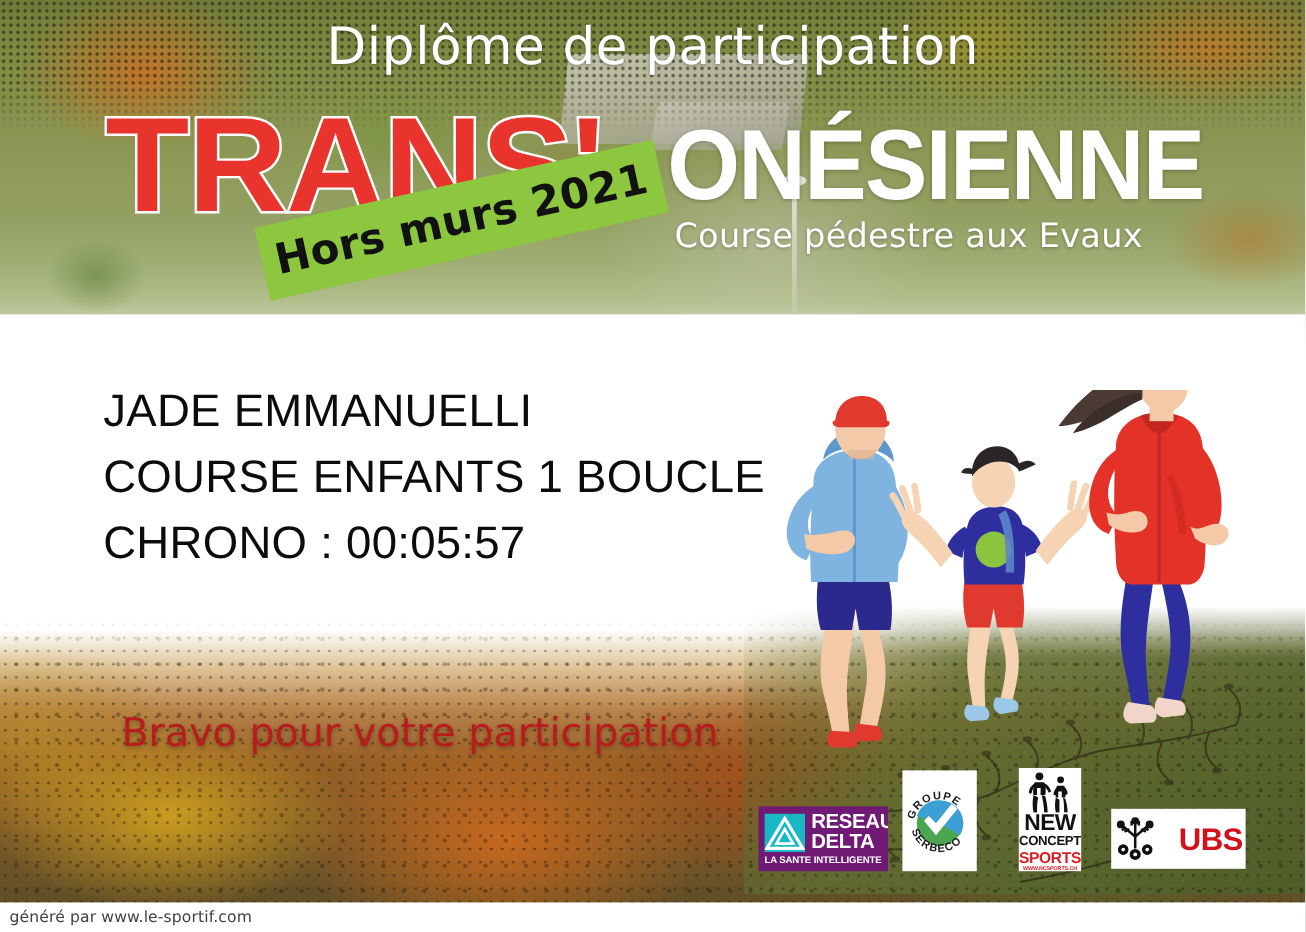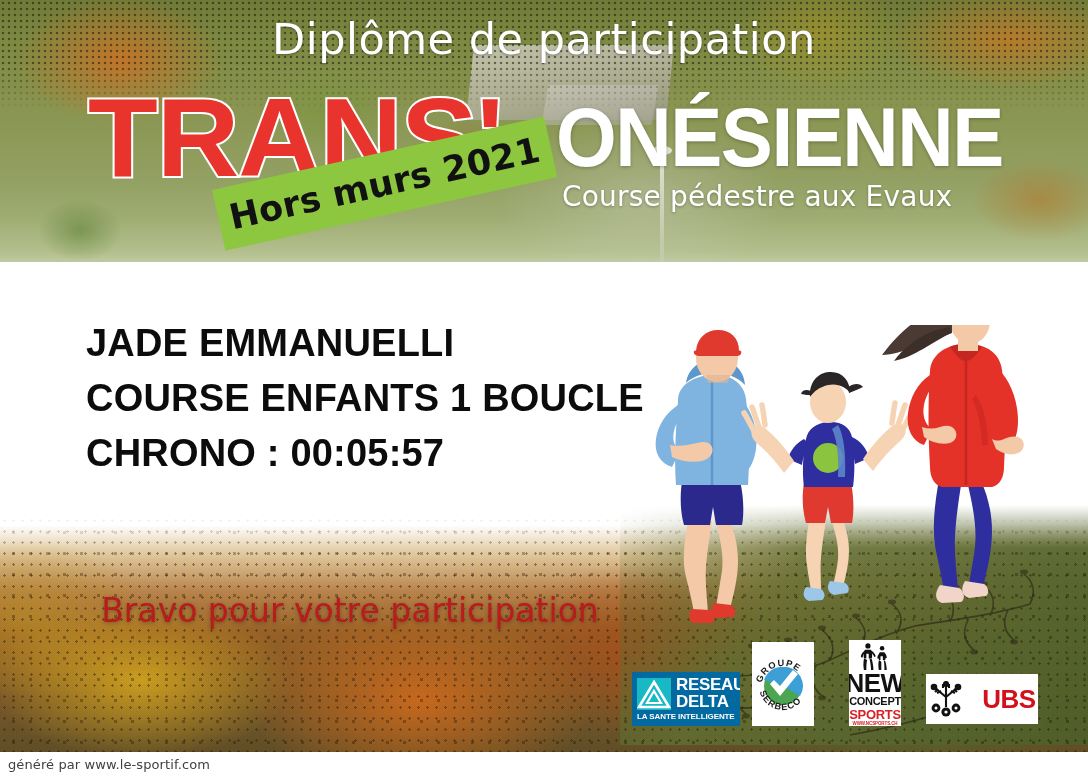--- a/index.html
+++ b/index.html
@@ -251,21 +251,21 @@
 
   
   .result-block {
     position: absolute;
     left: 86px; top: 316px;
     width: 620px;
   }
   .result-line {
     font-family: "Liberation Sans", sans-serif;
     font-size: 38px;
-    font-weight: 700;
+    font-weight: 400;
     color: #0c0c0c;
     letter-spacing: .2px;
     line-height: 1.45;
     white-space: nowrap;
   }
 
   
   .bravo-block {
     position: absolute;
     left: 60px; top: 588px;
@@ -302,21 +302,21 @@
     display: flex;
     align-items: center;
     justify-content: center;
     overflow: hidden;
   }
 
   
   #logo-reseau-delta {
     left: 2px; top: 32px;
     width: 108px; height: 54px;
-    background: #0369a1;
+    background: #701a75;
     padding: 0;
     flex-direction: column;
     justify-content: flex-start;
   }
   .rd-row {
     display: flex;
     align-items: center;
     width: 100%;
     height: 40px;
     padding: 3px 4px 0 5px;
@@ -362,21 +362,21 @@
     left: 219px; top: 0px;
     width: 52px; height: 86px;
     flex-direction: column;
     justify-content: flex-start;
     padding-top: 2px;
   }
   .ncs-runners { width: 44px; height: 36px; }
   .ncs-new {
     font-family: "Liberation Sans", sans-serif;
     font-weight: 700;
-    font-size: 26px;
+    font-size: 19px;
     color: #111111;
     line-height: 1;
     letter-spacing: -.5px;
   }
   .ncs-concept {
     font-family: "Liberation Sans", sans-serif;
     font-weight: 700;
     font-size: 11px;
     color: #111111;
     line-height: 1.05;

